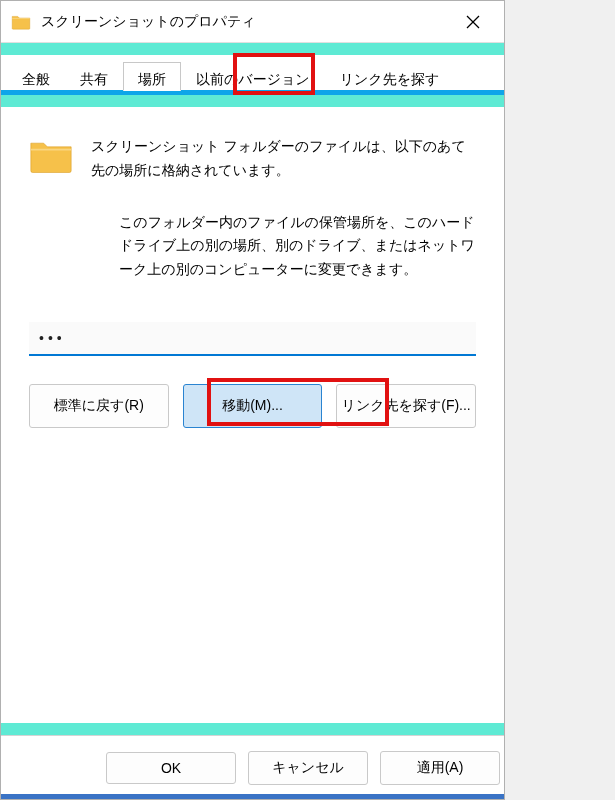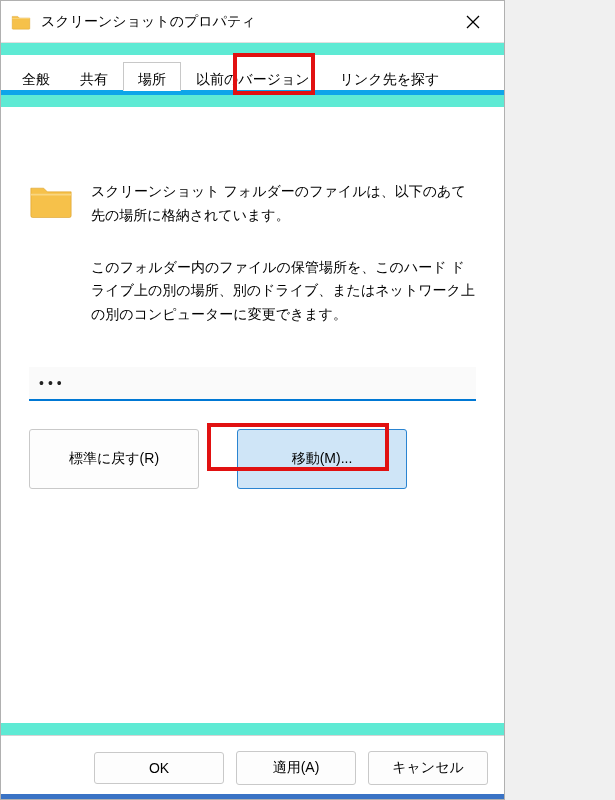--- a/index.html
+++ b/index.html
@@ -79,34 +79,33 @@
     }
     .content {
       flex: 1;
       padding: 28px 28px 10px 28px;
       background: #ffffff;
     }
     .description-row {
       display: flex;
       gap: 18px;
       margin-bottom: 28px;
-      margin-top: 45px;
     }
     .folder-icon-large {
       width: 44px;
       height: 38px;
       flex-shrink: 0;
       margin-top: 2px;
     }
     .desc-text {
       line-height: 1.7;
       color: #000;
     }
     .second-desc {
-      margin-left: 62px;
+      margin-left: 90px;
       line-height: 1.7;
       color: #000;
       margin-bottom: 40px;
     }
     .path-input {
       width: 100%;
       border: none;
       border-bottom: 2px solid #0078d4;
       background: #fafafa;
       padding: 8px 10px;
@@ -114,43 +113,42 @@
       color: #222;
       letter-spacing: 4px;
       outline: none;
       margin-bottom: 28px;
     }
     .button-row {
       display: flex;
       gap: 14px;
     }
     .win-btn {
-      padding: 20px 0;
+      padding: 12px 0;
       width: 170px;
       border: 1px solid #c9c9c9;
       background: #fdfdfd;
       text-align: center;
       cursor: pointer;
       font-size: 14px;
       color: #000;
       border-radius: 3px;
     }
     .win-btn.hl {
       background: #cfe5f7;
       border: 1px solid #2a84d1;
-      margin-left: 24px;
     }
     .footer {
       border-top: 1px solid #d4d4d4;
       height: 64px;
       display: flex;
       align-items: center;
       justify-content: flex-end;
       gap: 12px;
-      padding: 0 16px;
+      padding: 0 4px;
       background: #ffffff;
     }
     .footer .win-btn {
       width: 120px;
       padding: 7px 0;
     }
     .footer .win-btn:first-child {
       width: 130px;
     }
     .bottom-border {
@@ -197,25 +195,26 @@
       <div class="desc-text">スクリーンショット フォルダーのファイルは、以下のあて先の場所に格納されています。</div>
     </div>
 
     <div class="second-desc">このフォルダー内のファイルの保管場所を、このハード ドライブ上の別の場所、別のドライブ、またはネットワーク上の別のコンピューターに変更できます。</div>
 
     <input class="path-input" type="text" value="•••" style="">
 
     <div class="button-row" style="position:relative;">
       <button class="win-btn">標準に戻す(R)</button>
       <button class="win-btn hl" id="move-btn">移動(M)...</button>
+      <button class="win-btn">リンク先を探す(F)...</button>
       <div class="hl-red" style="left:178px; top:-6px; width:182px; height:48px;"></div>
     </div>
   </div>
 
   <div class="footer">
     <button class="win-btn">OK</button>
+    <button class="win-btn">キャンセル</button>
     <button class="win-btn">適用(A)</button>
-    <button class="win-btn">キャンセル</button>
   </div>
 
   <div class="bottom-border"></div>
 
 </div>
 
 </body></html>

